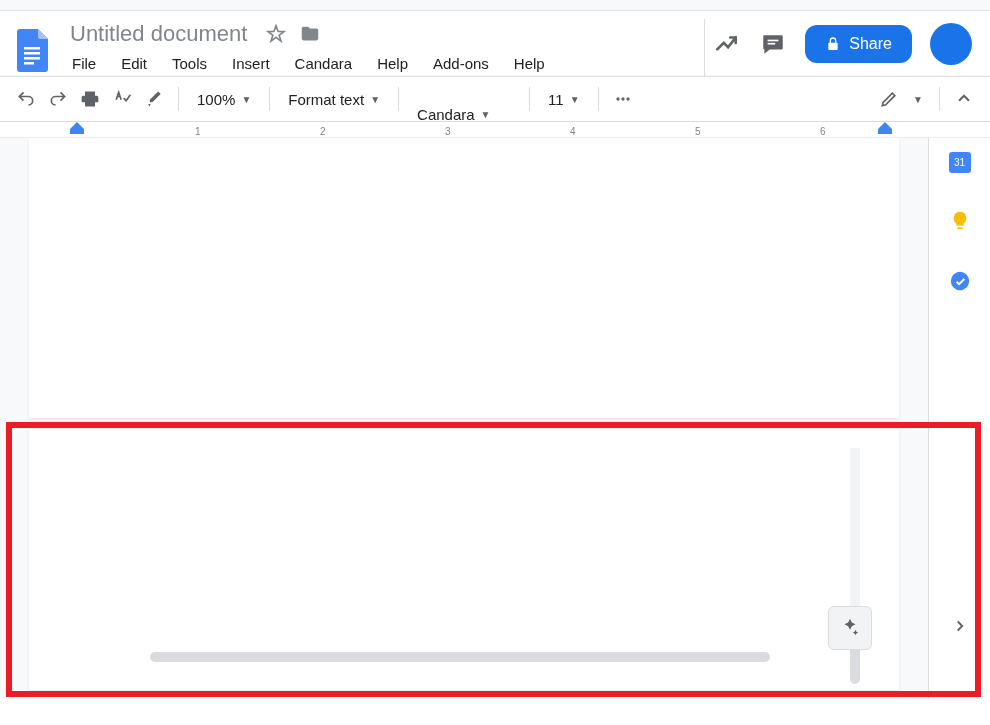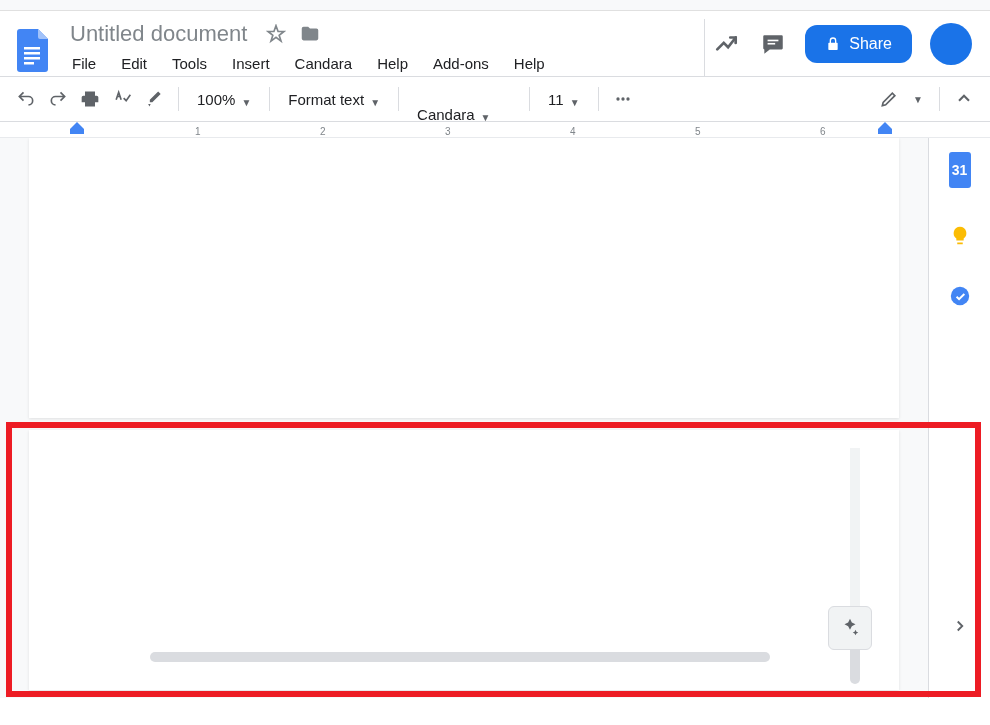--- a/index.html
+++ b/index.html
@@ -15,21 +15,21 @@
 .menu-row { display: flex; gap: 9px; }
 .menu-item { padding: 4px 8px; font-size: 15px; color: #202124; cursor: pointer; border-radius: 3px; }
 .header-right { display: flex; align-items: center; gap: 18px; padding-right: 6px; margin-top: 4px; }
 .icon-btn { width: 28px; height: 28px; color: #5f6368; cursor: pointer; display: flex; align-items: center; justify-content: center; }
 .share-btn { background: #1a73e8; color: #fff; border: none; border-radius: 12px; padding: 10px 20px; font-size: 16px; font-weight: 500; display: flex; align-items: center; gap: 8px; cursor: pointer; }
 .avatar { width: 42px; height: 42px; border-radius: 50%; background: #1a73e8; cursor: pointer; }
 .divider-v { width: 1px; background: #dadce0; align-self: stretch; margin: 0 8px; }
 .toolbar { display: flex; align-items: center; padding: 6px 12px; border-top: 1px solid #dadce0; border-bottom: 1px solid #dadce0; gap: 4px; height: 46px; }
 .tool-icon { width: 28px; height: 28px; color: #5f6368; cursor: pointer; display: flex; align-items: center; justify-content: center; border-radius: 3px; }
 .tool-sep { width: 1px; height: 24px; background: #dadce0; margin: 0 6px; }
-.dropdown { display: flex; align-items: flex-end; gap: 6px; padding: 4px 8px; font-size: 15px; color: #202124; cursor: pointer; border-radius: 3px; }
+.dropdown { display: flex; align-items: center; gap: 6px; padding: 4px 8px; font-size: 15px; color: #202124; cursor: pointer; border-radius: 3px; }
 .dropdown-arrow { font-size: 10px; color: #5f6368; }
 .collapse-arrow { margin-left: auto; }
 .ruler { height: 16px; background: #fff; border-bottom: 1px solid #e8eaed; position: relative; overflow: hidden; }
 .ruler-tick { position: absolute; top: 4px; font-size: 10px; color: #80868b; }
 .ruler-indent-left { position: absolute; left: 70px; top: 0; }
 .ruler-indent-right { position: absolute; left: 878px; top: 0; }
 .content-area { display: flex; position: relative; height: 560px; }
 .doc-canvas { flex: 1; background: #f8f9fa; position: relative; overflow: hidden; }
 .page { background: #fff; margin: 0 auto; width: 870px; height: 280px; box-shadow: 0 1px 3px rgba(0,0,0,0.1); }
 .side-panel { width: 62px; border-left: 1px solid #dadce0; display: flex; flex-direction: column; align-items: center; padding-top: 14px; gap: 36px; }
@@ -205,21 +205,21 @@
     <div class="vscroll-track"></div>
     <div class="vscroll-thumb"></div>
     <div class="hscroll"></div>
     <div class="explore-btn">
       <svg width="22" height="22" viewBox="0 0 24 24" fill="#5f6368">
           <path d="M12 2 l2 4 l4 2 l-4 2 l-2 4 l-2 -4 l-4 -2 l4 -2 z M18 14 l1 2 l2 1 l-2 1 l-1 2 l-1 -2 l-2 -1 l2 -1 z"></path>
         </svg>
     </div>
   </div>
   <div class="side-panel">
-    <div class="side-app" style="background:#4285f4;color:#fff;font-size:14px;font-weight:bold;width:22px;height:36px;border-radius:3px;">
+    <div class="side-app" style="background:#4285f4;color:#fff;font-size:10px;font-weight:normal;width:22px;height:21px;border-radius:3px;">
       <span>31</span>
     </div>
     <div class="side-app">
       <svg width="22" height="22" viewBox="0 0 24 24">
           <path fill="#fbbc04" d="M9 21 h6 v-2 h-6 z M12 2 a7 7 0 0 0 -4 12.7 v2.3 h8 v-2.3 a7 7 0 0 0 -4 -12.7 z"></path>
         </svg>
     </div>
     <div class="side-app">
       <svg width="22" height="22" viewBox="0 0 24 24">
           <circle cx="12" cy="12" r="10" fill="#4285f4"></circle>

